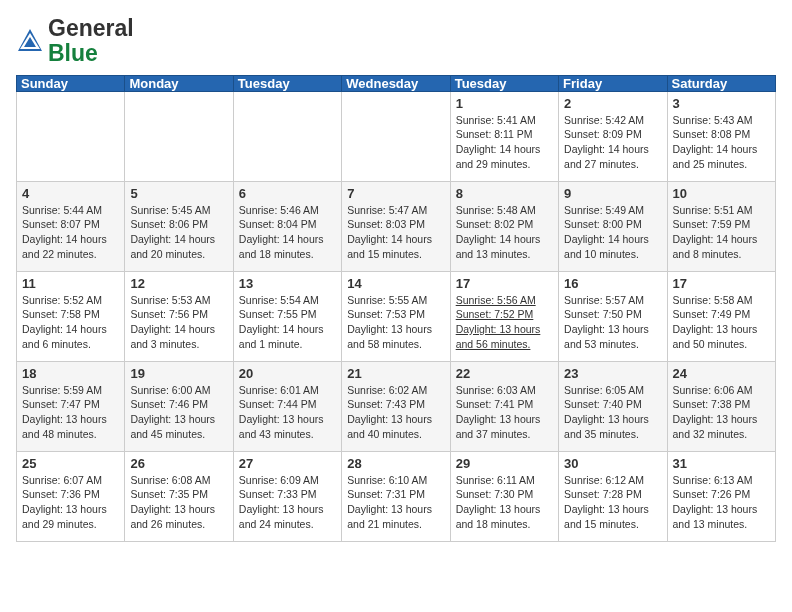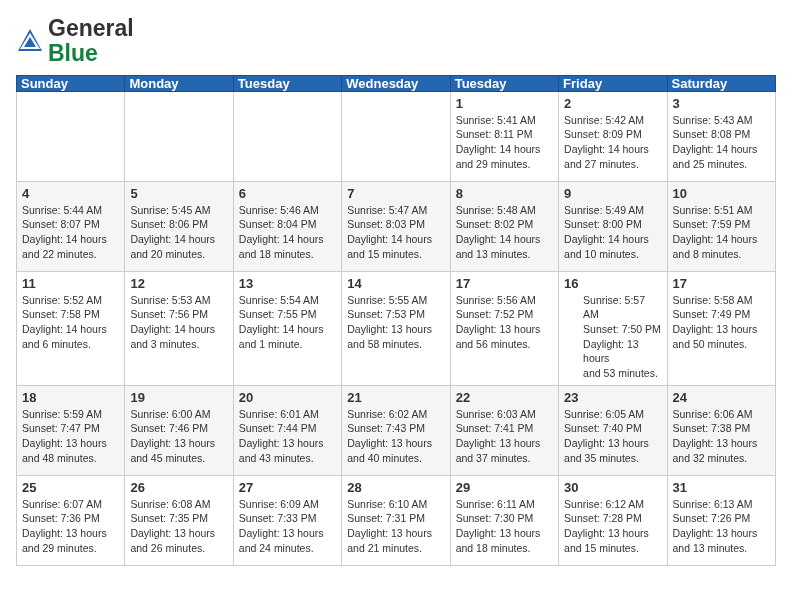--- a/index.html
+++ b/index.html
@@ -217,28 +217,28 @@
         </td>
         <td>
           <span class="day-number">14</span>
           <div class="day-info" style="white-space: pre-line;">Sunrise: 5:55 AM
 Sunset: 7:53 PM
 Daylight: 13 hours
 and 58 minutes.</div>
         </td>
         <td>
           <span class="day-number">17</span>
-          <div class="day-info" style="white-space: pre-line;">Sunrise: 5:56 AM
+          <div class="day-info" style="white-space: pre-line; text-decoration: underline;">Sunrise: 5:56 AM
 Sunset: 7:52 PM
 Daylight: 13 hours
 and 56 minutes.</div>
         </td>
         <td>
           <span class="day-number">16</span>
-          <div class="day-info" style="white-space: pre-line; margin-left: 19px;">Sunrise: 5:57 AM
+          <div class="day-info" style="white-space: pre-line;">Sunrise: 5:57 AM
 Sunset: 7:50 PM
 Daylight: 13 hours
 and 53 minutes.</div>
         </td>
         <td>
           <span class="day-number">17</span>
           <div class="day-info" style="white-space: pre-line;">Sunrise: 5:58 AM
 Sunset: 7:49 PM
 Daylight: 13 hours
 and 50 minutes.</div>

